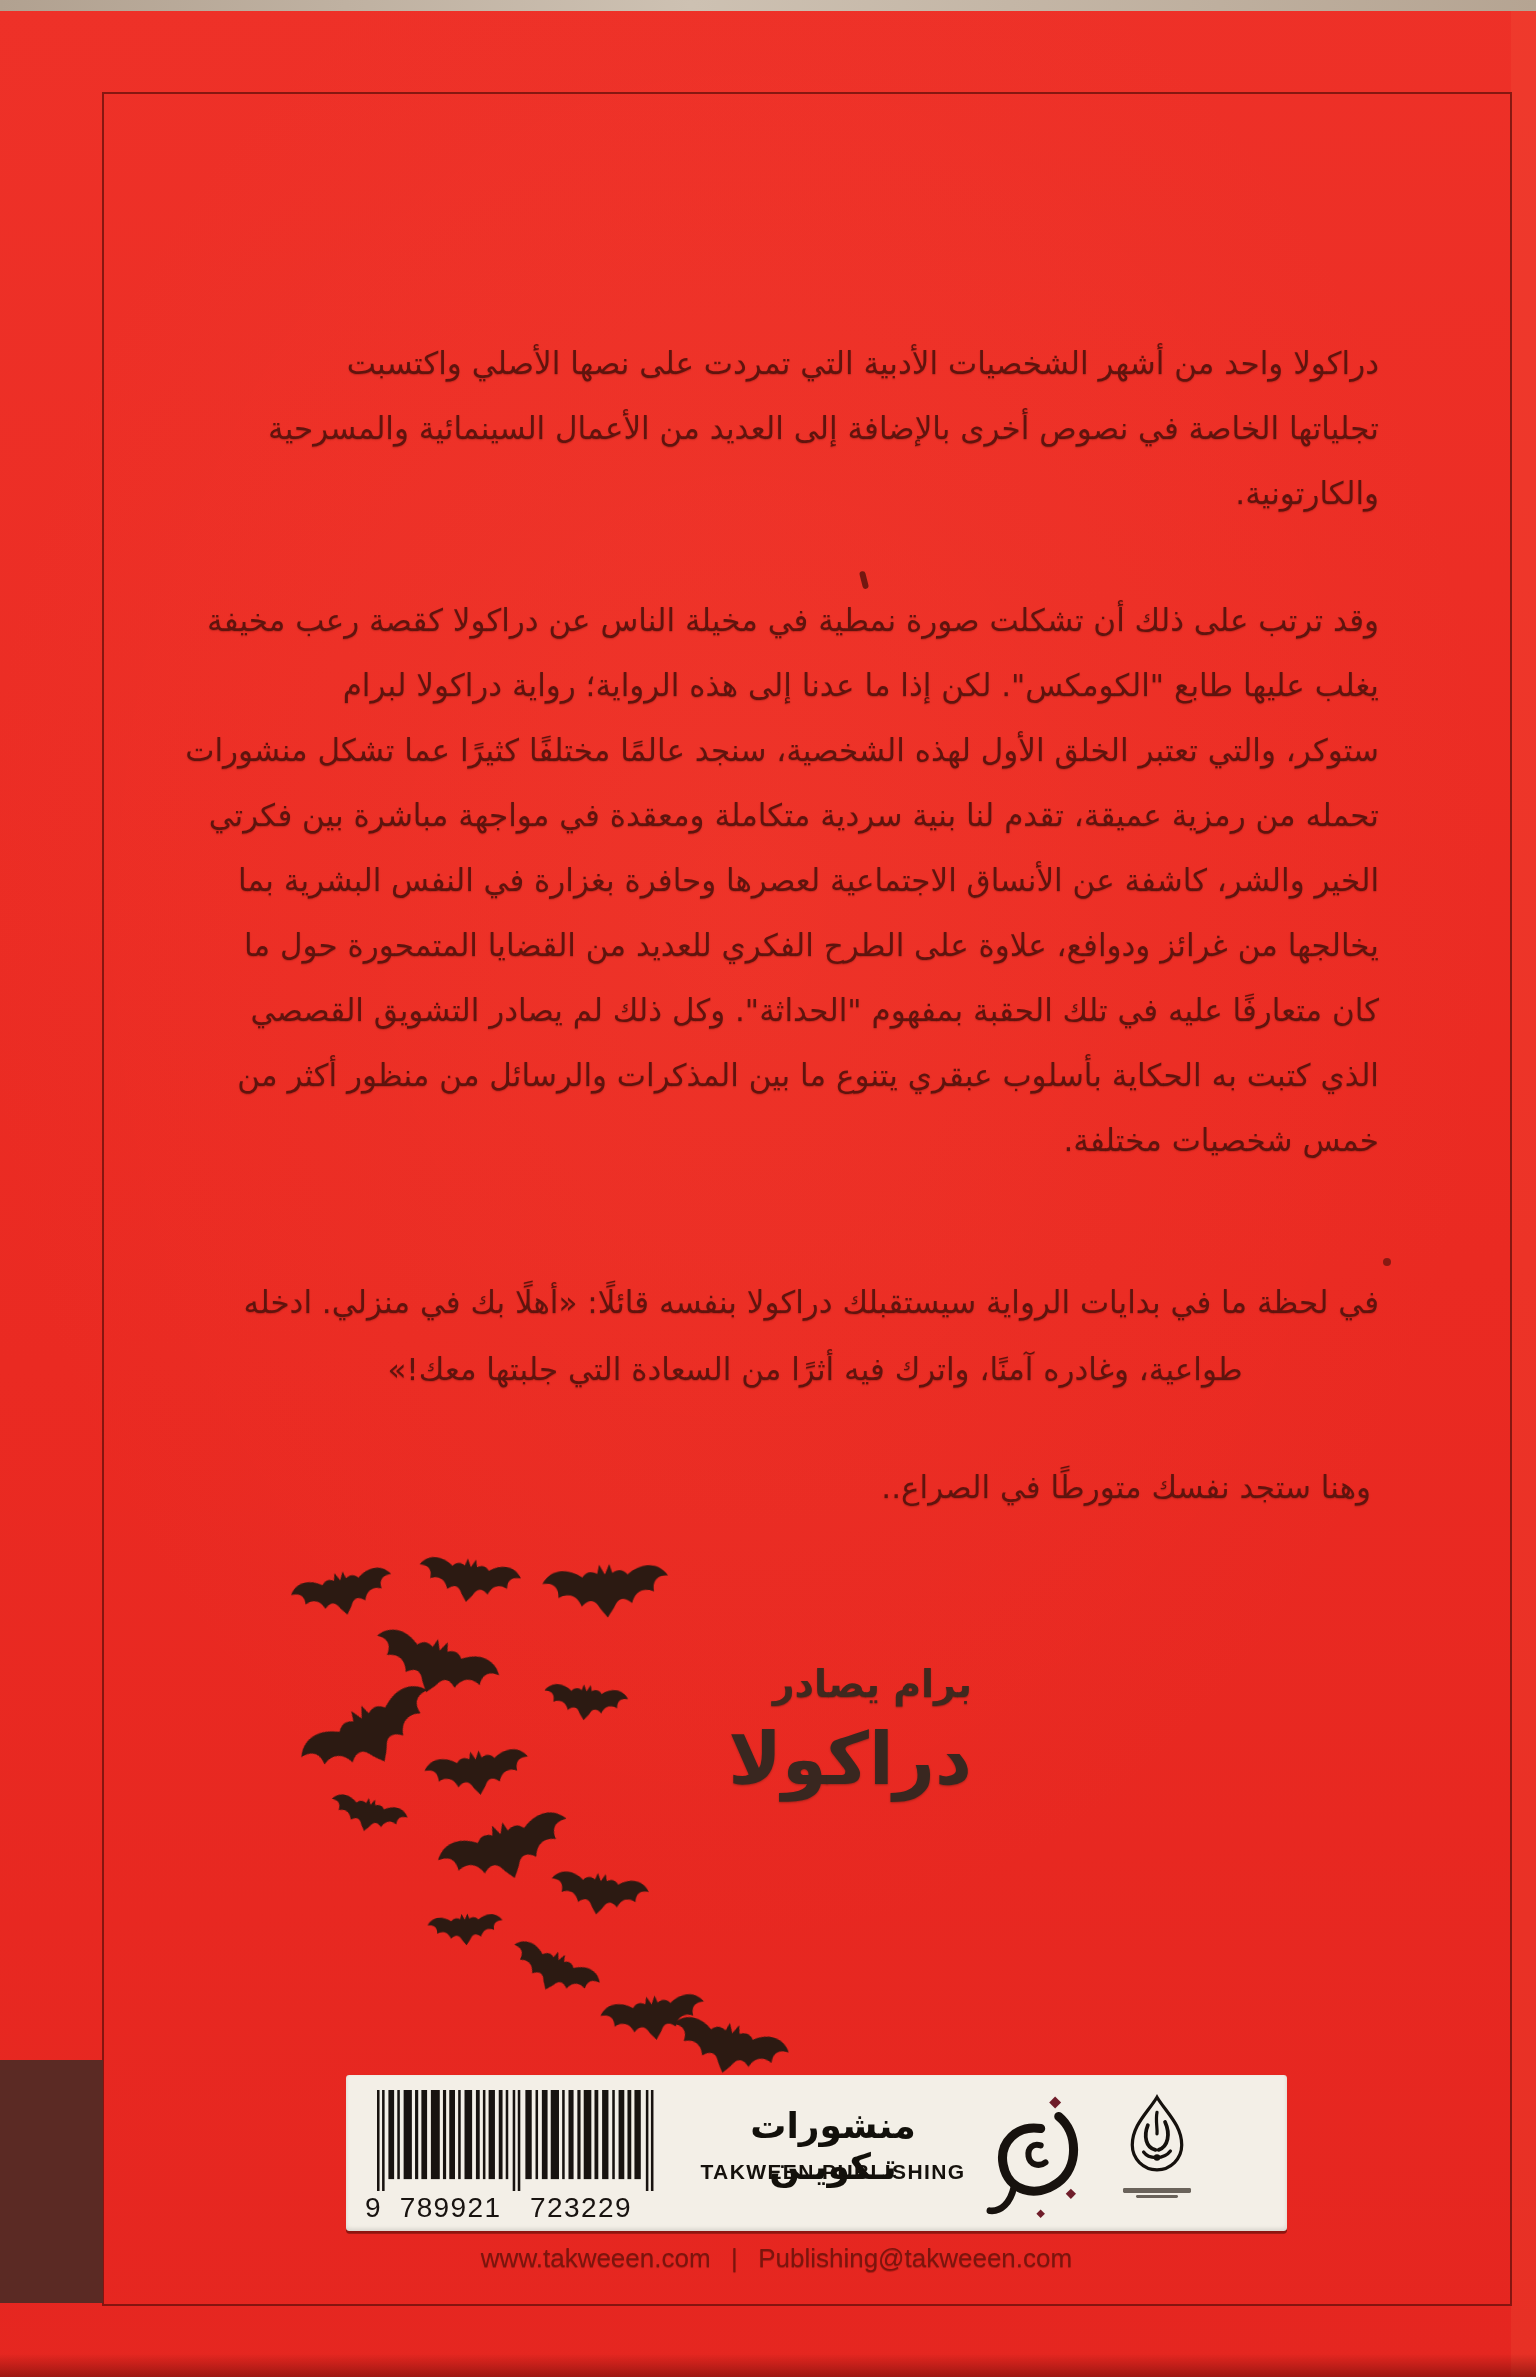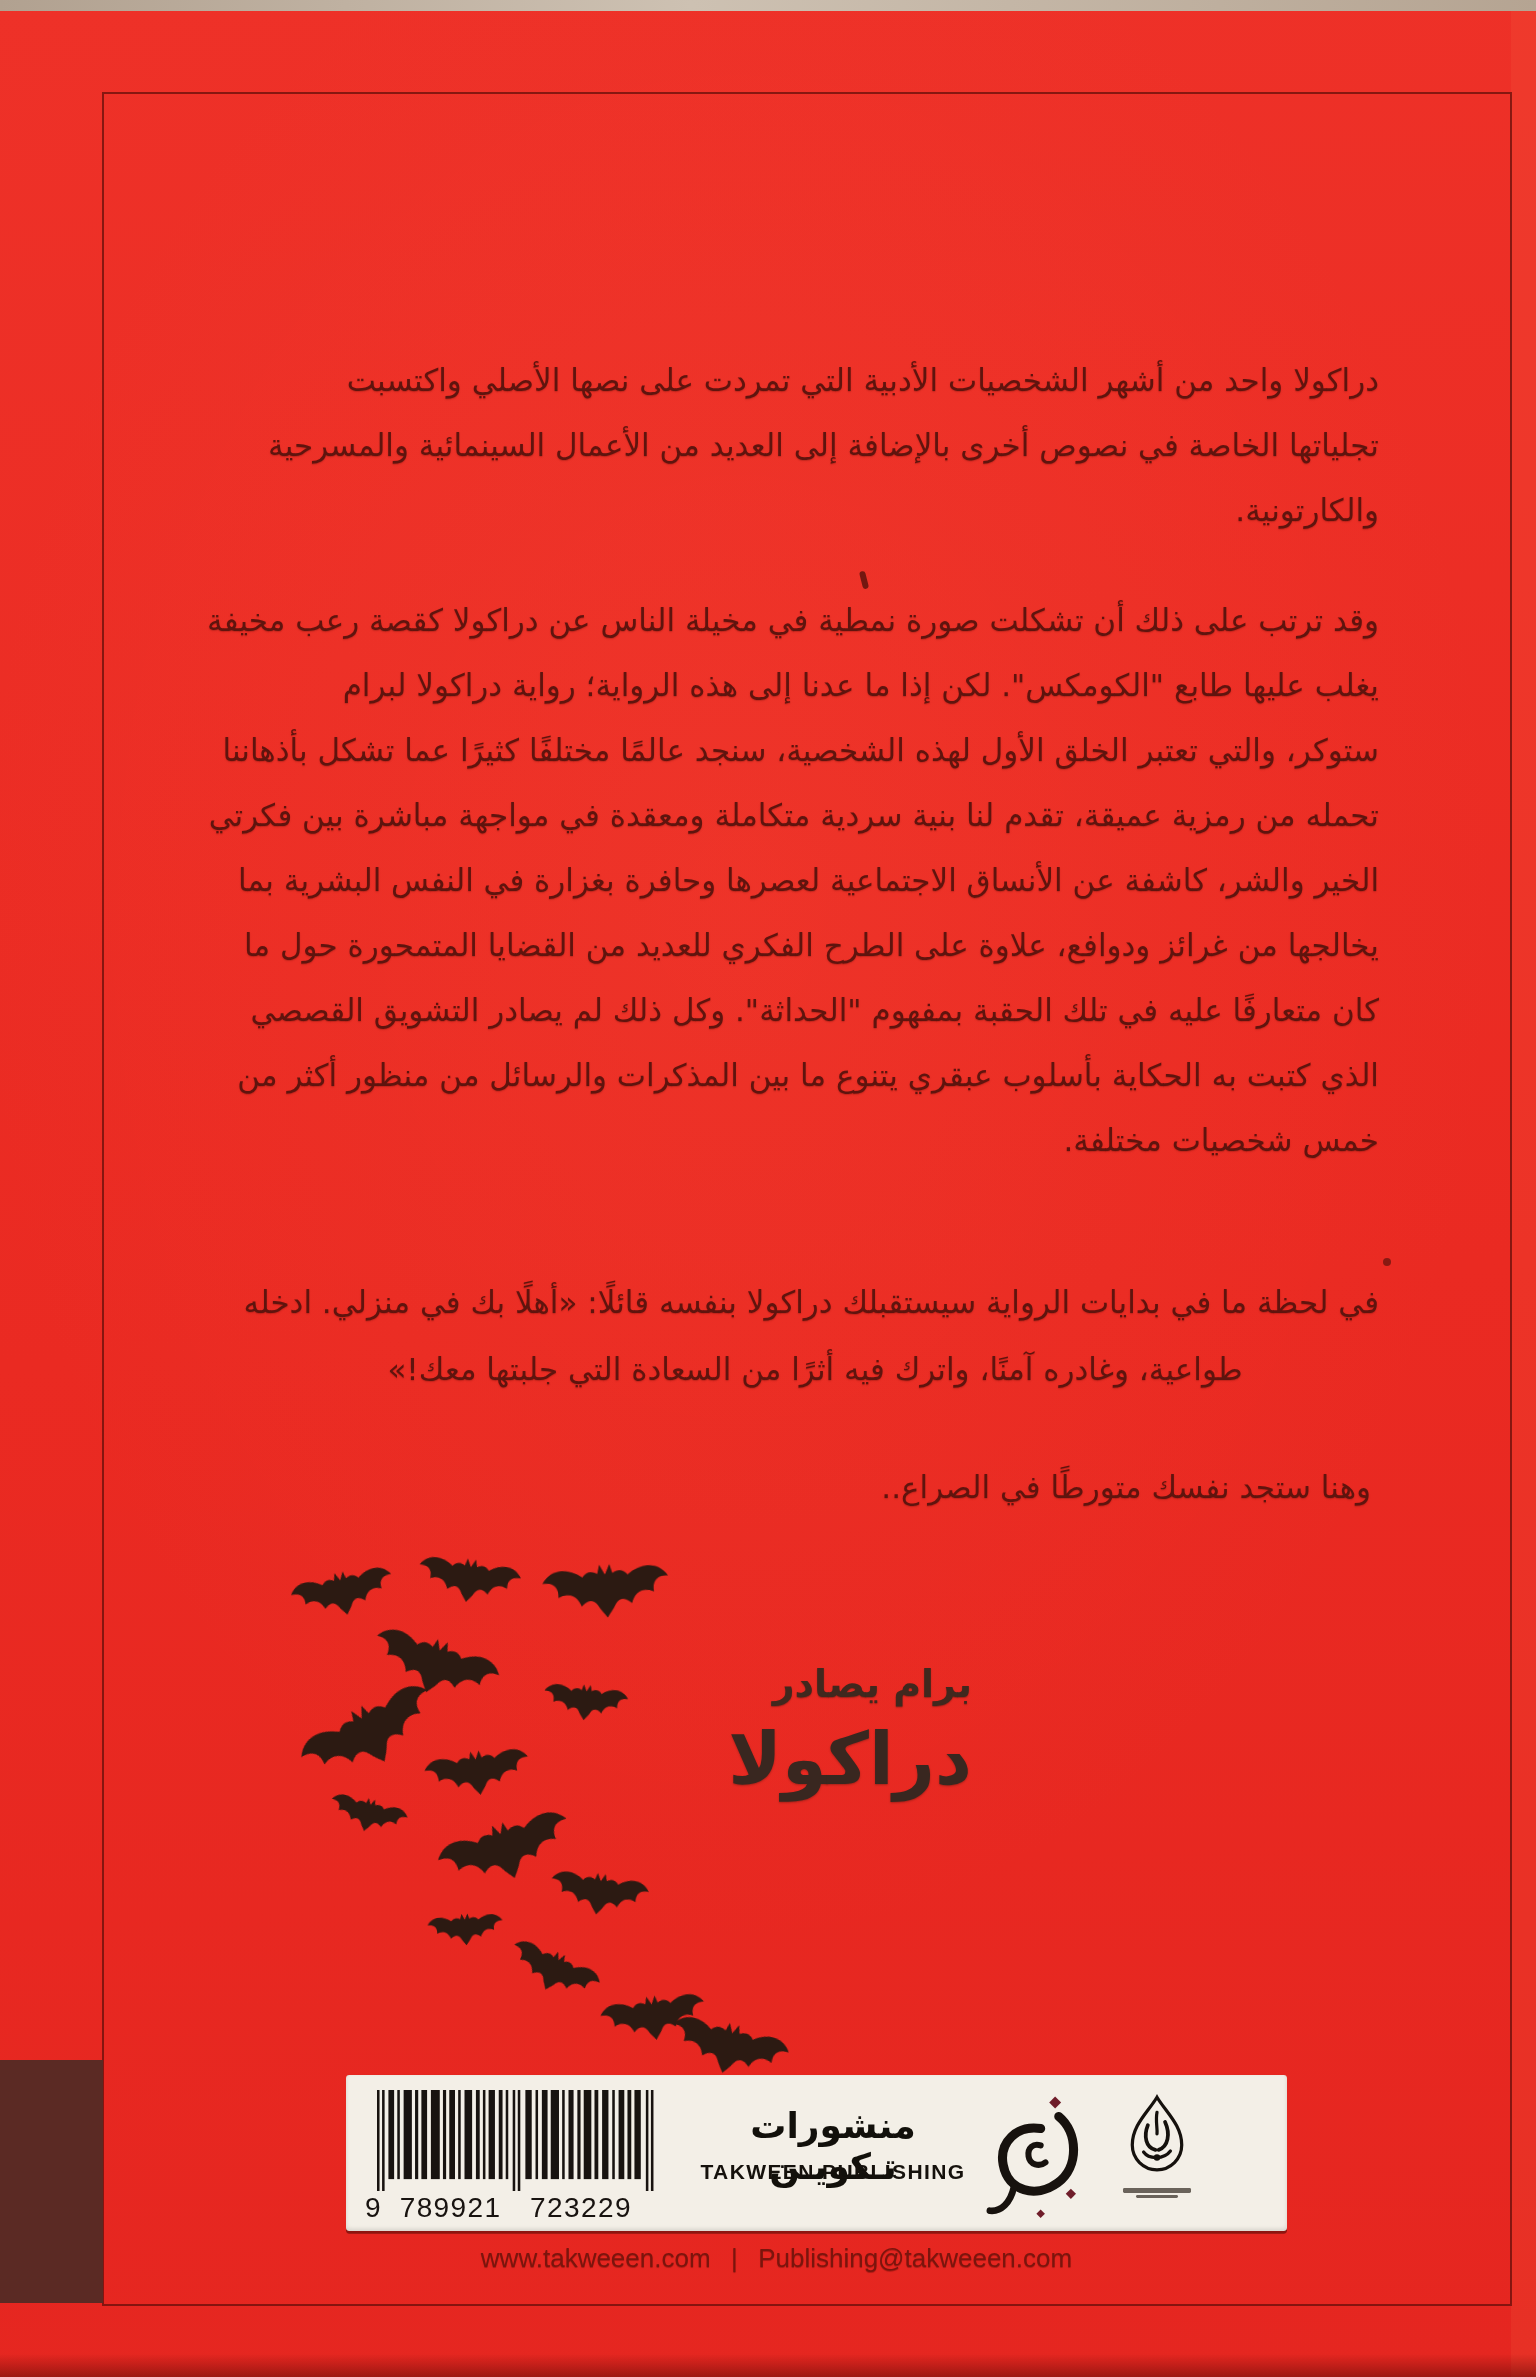--- a/index.html
+++ b/index.html
@@ -19,21 +19,21 @@
   .right-band{position:absolute;left:1511px;top:11px;width:26px;height:2367px;
     background:rgba(255,140,90,.10);}
   .dark-block{position:absolute;left:0;top:2060px;width:103px;height:243px;background:#5b2a24;}
   .bottom-shadow{position:absolute;left:0;bottom:0;width:100%;height:23px;
     background:linear-gradient(rgba(0,0,0,0),rgba(84,8,4,.5));}
 
   
   .ar{direction:rtl;color:#5f140e;text-shadow:0 0.7px 1.4px rgba(110,18,10,.35);}
   .syn{position:absolute;right:158px;width:1128px;text-align:right;}
   .syn .ln{white-space:nowrap;font-size:31px;line-height:65px;height:65px;}
-  .p1{top:348px;}
+  .p1{top:331px;}
   .p2{top:588px;}
   .quote{top:1269px;text-align:center;}
   .quote .ln{line-height:67px;height:67px;}
   .closing{position:absolute;right:166px;top:1460px;white-space:nowrap;
     font-size:31px;line-height:54px;}
   .author{position:absolute;right:565px;top:1662px;white-space:nowrap;
     font-size:38px;font-weight:600;color:#40281e;text-shadow:0 0.7px 1.4px rgba(40,20,10,.4);}
   .title{position:absolute;right:565px;top:1717px;white-space:nowrap;
     font-size:72px;font-weight:700;color:#392720;text-shadow:0 1.4px 2px rgba(40,20,10,.35);}
 
@@ -95,21 +95,21 @@
     <div class="ln">تجلياتها الخاصة في نصوص أخرى بالإضافة إلى العديد من الأعمال السينمائية والمسرحية</div>
     <div class="ln">والكارتونية.</div>
   </div>
 
   <div class="speck1"></div>
   <div class="speck2"></div>
 
   <div class="syn p2 ar" lang="ar">
     <div class="ln">وقد ترتب على ذلك أن تشكلت صورة نمطية في مخيلة الناس عن دراكولا كقصة رعب مخيفة</div>
     <div class="ln">يغلب عليها طابع "الكومكس". لكن إذا ما عدنا إلى هذه الرواية؛ رواية دراكولا لبرام</div>
-    <div class="ln">ستوكر، والتي تعتبر الخلق الأول لهذه الشخصية، سنجد عالمًا مختلفًا كثيرًا عما تشكل بأذهاننا</div>
+    <div class="ln">ستوكر، والتي تعتبر الخلق الأول لهذه الشخصية، سنجد عالمًا مختلفًا كثيرًا عما تشكل منشورات</div>
     <div class="ln">تحمله من رمزية عميقة، تقدم لنا بنية سردية متكاملة ومعقدة في مواجهة مباشرة بين فكرتي</div>
     <div class="ln">الخير والشر، كاشفة عن الأنساق الاجتماعية لعصرها وحافرة بغزارة في النفس البشرية بما</div>
     <div class="ln">يخالجها من غرائز ودوافع، علاوة على الطرح الفكري للعديد من القضايا المتمحورة حول ما</div>
     <div class="ln">كان متعارفًا عليه في تلك الحقبة بمفهوم "الحداثة". وكل ذلك لم يصادر التشويق القصصي</div>
     <div class="ln">الذي كتبت به الحكاية بأسلوب عبقري يتنوع ما بين المذكرات والرسائل من منظور أكثر من</div>
     <div class="ln">خمس شخصيات مختلفة.</div>
   </div>
 
   <div class="syn quote ar" lang="ar">
     <div class="ln">في لحظة ما في بدايات الرواية سيستقبلك دراكولا بنفسه قائلًا: «أهلًا بك في منزلي. ادخله</div>

